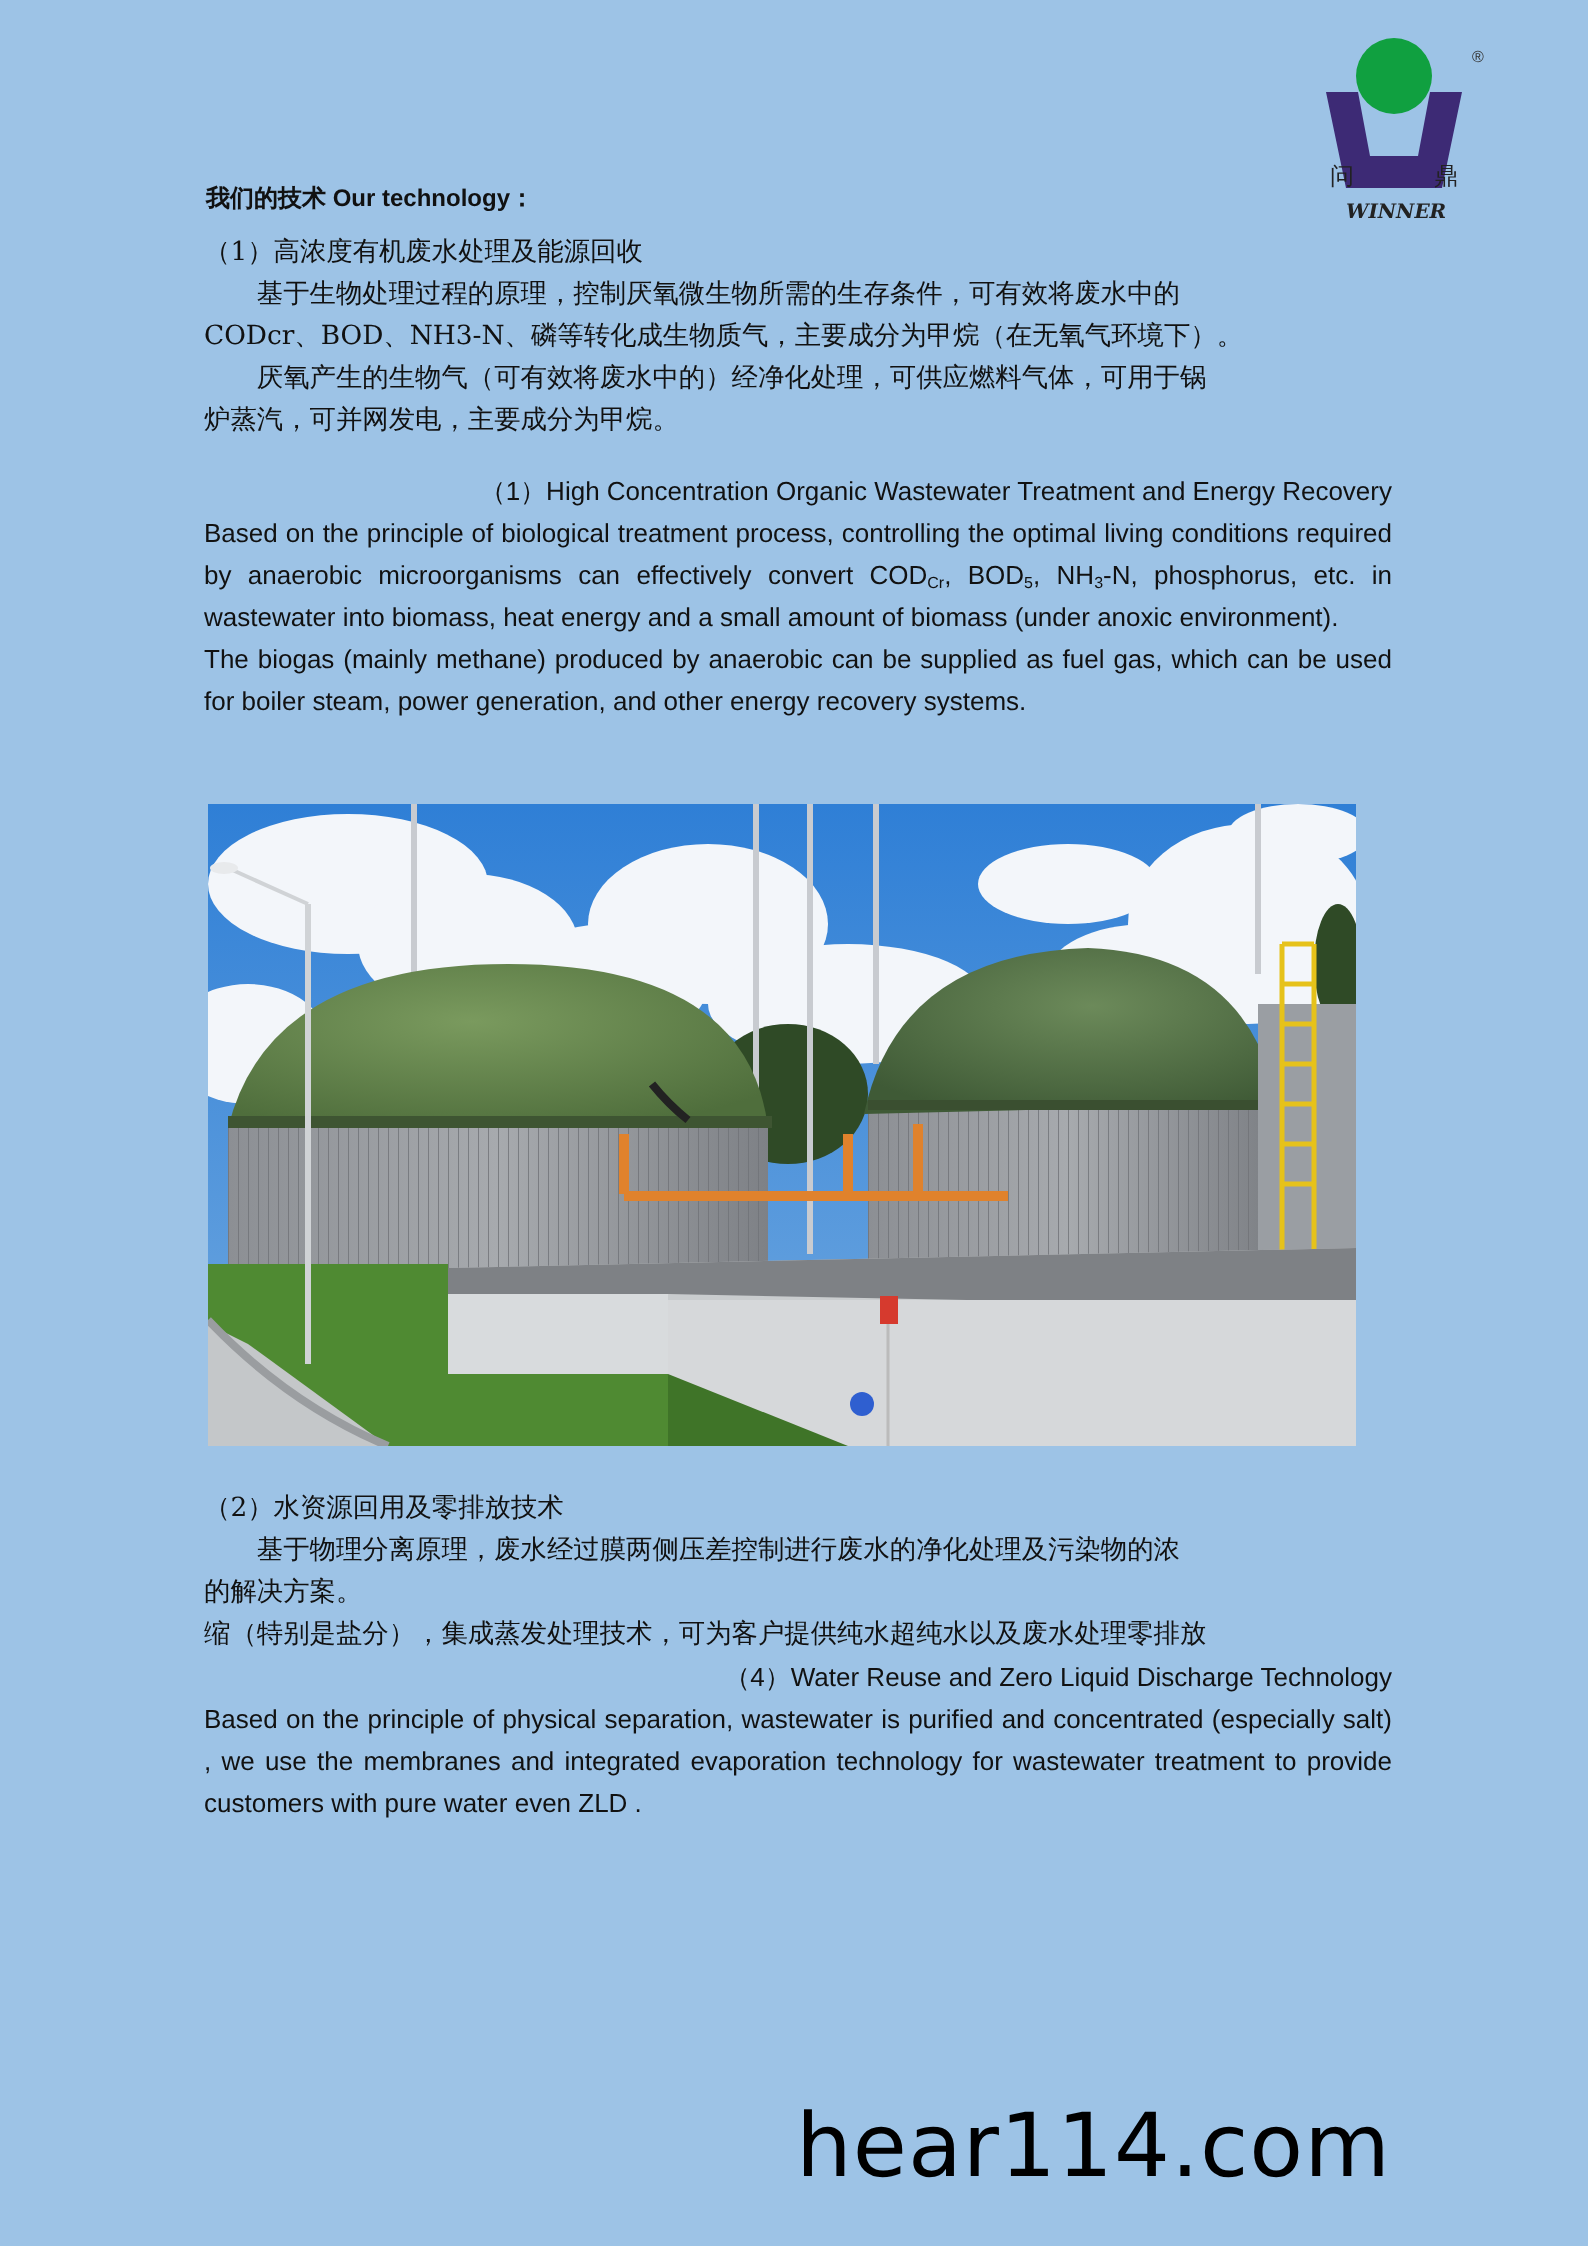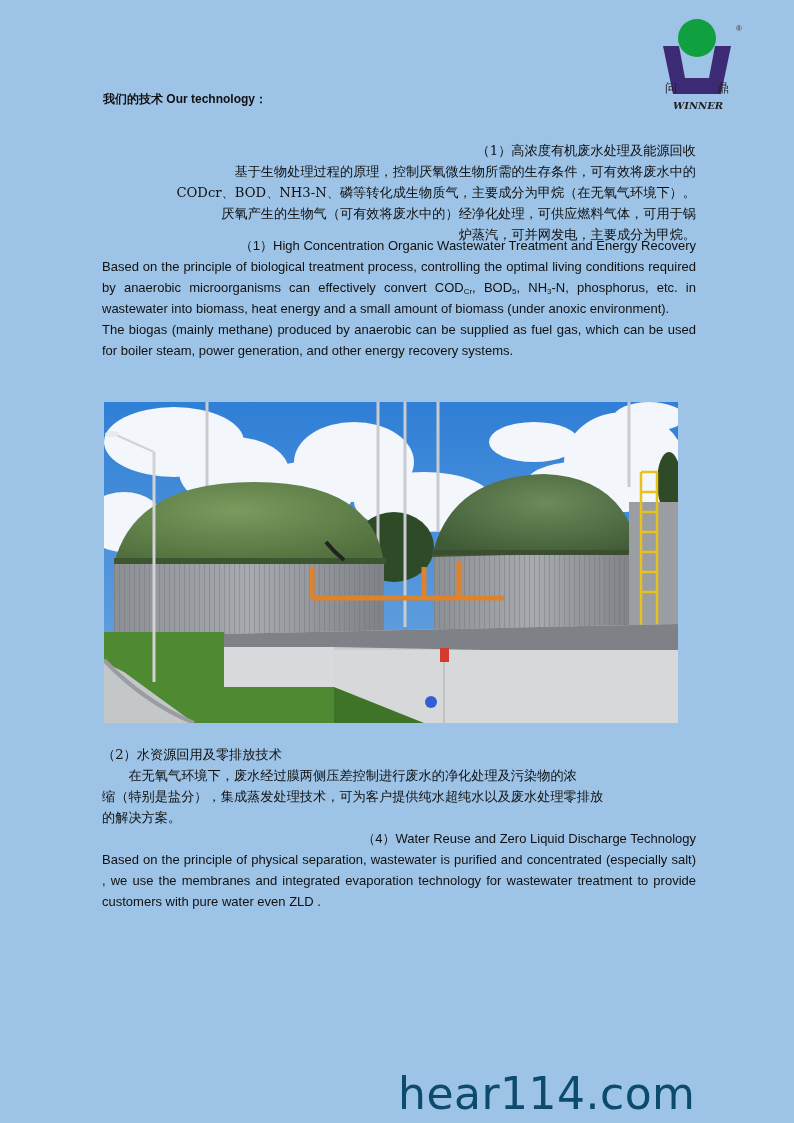--- a/index.html
+++ b/index.html
@@ -23,43 +23,42 @@
     .en { text-align: justify; }
     .en p, .cn p { margin: 0; }
     .en .title-line { text-align: right; }
     sub { font-size: 8px; line-height: 0; vertical-align: -2px; }
     .photo {
       position: absolute; left: 104px; top: 402px; width: 574px; height: 321px;
       overflow: hidden;
     }
     .footer-url {
       position: absolute; left: 398px; top: 1048px;
-      font-family: "DejaVu Sans", sans-serif; font-size: 44px; color: #0c4a6e;
+      font-family: "DejaVu Sans", sans-serif; font-size: 44px; color: #000000;
       letter-spacing: 0.5px;
-      margin-top: 20px;
     }
   </style>
 </head>
 <body>
 
 <div class="logo">
   <svg width="100" height="100" viewBox="0 0 100 100">
     <circle cx="42" cy="22" r="19" fill="#10a040"></circle>
     <path d="M8 30 L24 30 L30 62 L54 62 L60 30 L76 30 L66 78 L18 78 Z" fill="#3d2a75"></path>
     <rect x="30" y="44" width="24" height="18" fill="#9dc3e6"></rect>
     <text x="10" y="76" font-size="12" fill="#222" font-family="DejaVu Serif, serif">问</text>
     <text x="62" y="76" font-size="12" fill="#222" font-family="DejaVu Serif, serif">鼎</text>
     <text x="18" y="93" font-size="10" font-style="italic" font-weight="bold" fill="#222" font-family="DejaVu Serif, serif">WINNER</text>
   </svg>
 </div>
 <span class="reg">®</span>
 
 <div class="heading">我们的技术 Our technology：</div>
 
-<div class="block cn" style="top:140px;text-align:right;">
+<div class="block cn" style="top:116px;">
   <p>（1）高浓度有机废水处理及能源回收</p>
   <p class="indent">基于生物处理过程的原理，控制厌氧微生物所需的生存条件，可有效将废水中的</p>
   <p>CODcr、BOD、NH3-N、磷等转化成生物质气，主要成分为甲烷（在无氧气环境下）。</p>
   <p class="indent">厌氧产生的生物气（可有效将废水中的）经净化处理，可供应燃料气体，可用于锅</p>
   <p>炉蒸汽，可并网发电，主要成分为甲烷。</p>
 </div>
 
 <div class="block en" style="top:235px;">
   <p class="title-line">（1）High Concentration Organic Wastewater Treatment and Energy Recovery</p>
   <p><span>Based on the principle of biological treatment process, controlling the optimal living conditions required by anaerobic microorganisms can effectively convert COD</span><sub>Cr</sub><span>, BOD</span><sub>5</sub><span>, NH</span><sub>3</sub><span>-N, phosphorus, etc. in wastewater into biomass, heat energy and a small amount of biomass (under anoxic environment).</span></p>
@@ -170,23 +169,23 @@
     <ellipse cx="8" cy="32" rx="7" ry="3" fill="#e8eaec"></ellipse>
 
     <rect x="336" y="246" width="9" height="14" fill="#d63a2e"></rect>
     <line x1="340" y1="260" x2="340" y2="321" stroke="#bbb" stroke-width="1.5"></line>
     <circle cx="327" cy="300" r="6" fill="#2f5fd0"></circle>
   </svg>
 </div>
 
 <div class="block cn" style="top:744px;">
   <p>（2）水资源回用及零排放技术</p>
-  <p class="indent">在无氧气环境下，废水经过膜两侧压差控制进行废水的净化处理及污染物的浓</p>
+  <p class="indent">基于物理分离原理，废水经过膜两侧压差控制进行废水的净化处理及污染物的浓</p>
+  <p>的解决方案。</p>
   <p>缩（特别是盐分），集成蒸发处理技术，可为客户提供纯水超纯水以及废水处理零排放</p>
-  <p>的解决方案。</p>
 </div>
 
 <div class="block en" style="top:828px;">
   <p class="title-line">（4）Water Reuse and Zero Liquid Discharge Technology</p>
   <p>Based on the principle of physical separation, wastewater is purified and concentrated (especially salt) , we use the membranes and integrated evaporation technology for wastewater treatment to provide customers with pure water even ZLD .</p>
 </div>
 
 <div class="footer-url">hear114.com</div>
 
 </body></html>

